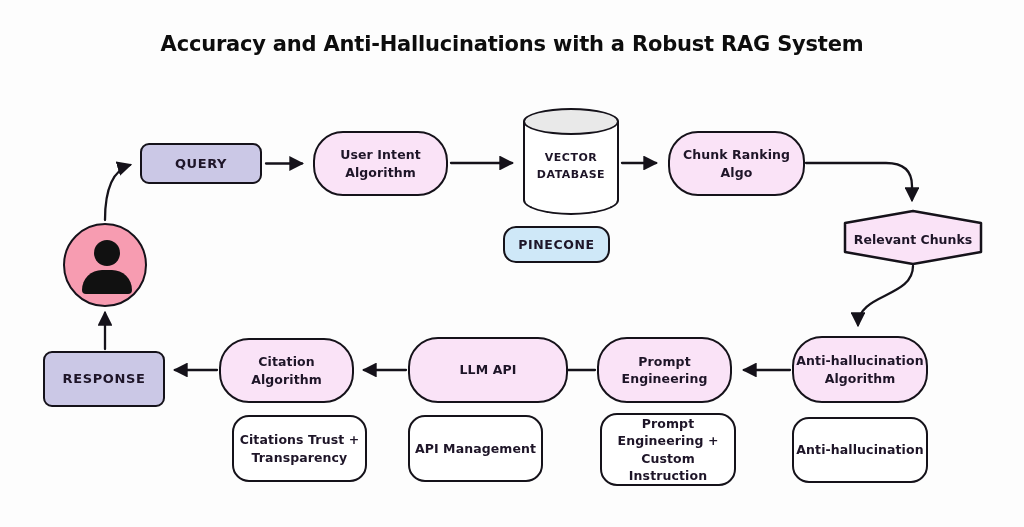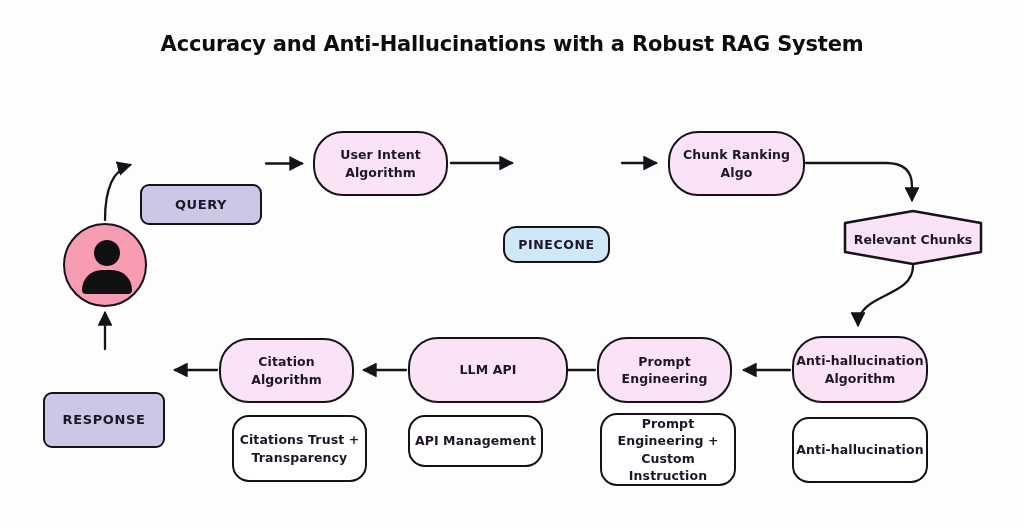--- a/index.html
+++ b/index.html
@@ -34,21 +34,21 @@
     display:flex;align-items:center;justify-content:center;
     text-align:center;
     border:2.5px solid var(--border);
     color:var(--text);
     font-weight:bold;
     font-size:12.5px;line-height:1.38;
     white-space:pre-line;
     letter-spacing:0.1px;
   }
   .pink{background:var(--pink-box);border-radius:30px;}
-  .lav{background:var(--lavender-box);border-radius:9px;font-size:13px;letter-spacing:0.6px;margin-top:41px;}
+  .lav{background:var(--lavender-box);border-radius:9px;font-size:13px;letter-spacing:0.6px;}
   .blue{background:var(--blue-box);border-radius:13px;font-size:12.5px;letter-spacing:0.6px;}
   .white{background:var(--white-box);border-radius:17px;}
   .svg-layer{position:absolute;left:0;top:0;width:1024px;height:527px;}
   
   .cylinder{position:absolute;left:523px;top:108px;width:96px;height:107px;}
   .cyl-body{
     position:absolute;left:0;top:13px;width:96px;height:94px;
     background:#fff;border:2.5px solid var(--border);border-top:none;
     border-radius:0 0 48px 48px / 0 0 15px 15px;
   }
@@ -117,20 +117,26 @@
   <div class="person">
     <div class="head"></div>
     <div class="body"></div>
   </div>
 
   <div class="node lav" style="left:140px;top:143px;width:122px;height:41px;">QUERY</div>
 
   <div class="node pink" style="left:313px;top:131px;width:135px;height:65px;">User Intent
 Algorithm</div>
 
+  <div class="cylinder">
+    <div class="cyl-body"></div>
+    <div class="cyl-top"></div>
+    <div class="cyl-label">VECTOR
+DATABASE</div>
+  </div>
 
   <div class="node blue" style="left:503px;top:226px;width:107px;height:37px;">PINECONE</div>
 
   <div class="node pink" style="left:668px;top:131px;width:137px;height:65px;">Chunk Ranking
 Algo</div>
 
   <div class="hex-label">Relevant Chunks</div>
 
   <div class="node pink" style="left:792px;top:336px;width:136px;height:67px;">Anti-hallucination
 Algorithm</div>
@@ -141,21 +147,21 @@
   <div class="node pink" style="left:408px;top:337px;width:160px;height:66px;">LLM API</div>
 
   <div class="node pink" style="left:219px;top:338px;width:135px;height:65px;">Citation
 Algorithm</div>
 
   <div class="node lav" style="left:43px;top:351px;width:122px;height:56px;">RESPONSE</div>
 
   <div class="node white" style="left:219px;top:415px;width:135px;height:67px;margin-left:13px;">Citations Trust +
 Transparency</div>
 
-  <div class="node white" style="left:408px;top:415px;width:135px;height:52px;">API Management</div>
+  <div class="node white" style="left:408px;top:415px;width:135px;height:67px;">API Management</div>
 
   <div class="node white" style="left:600px;top:413px;width:136px;height:73px;">Prompt
 Engineering +
 Custom Instruction</div>
 
   <div class="node white" style="left:792px;top:417px;width:136px;height:66px;">Anti-hallucination</div>
 
 </div>
 
 </body></html>

